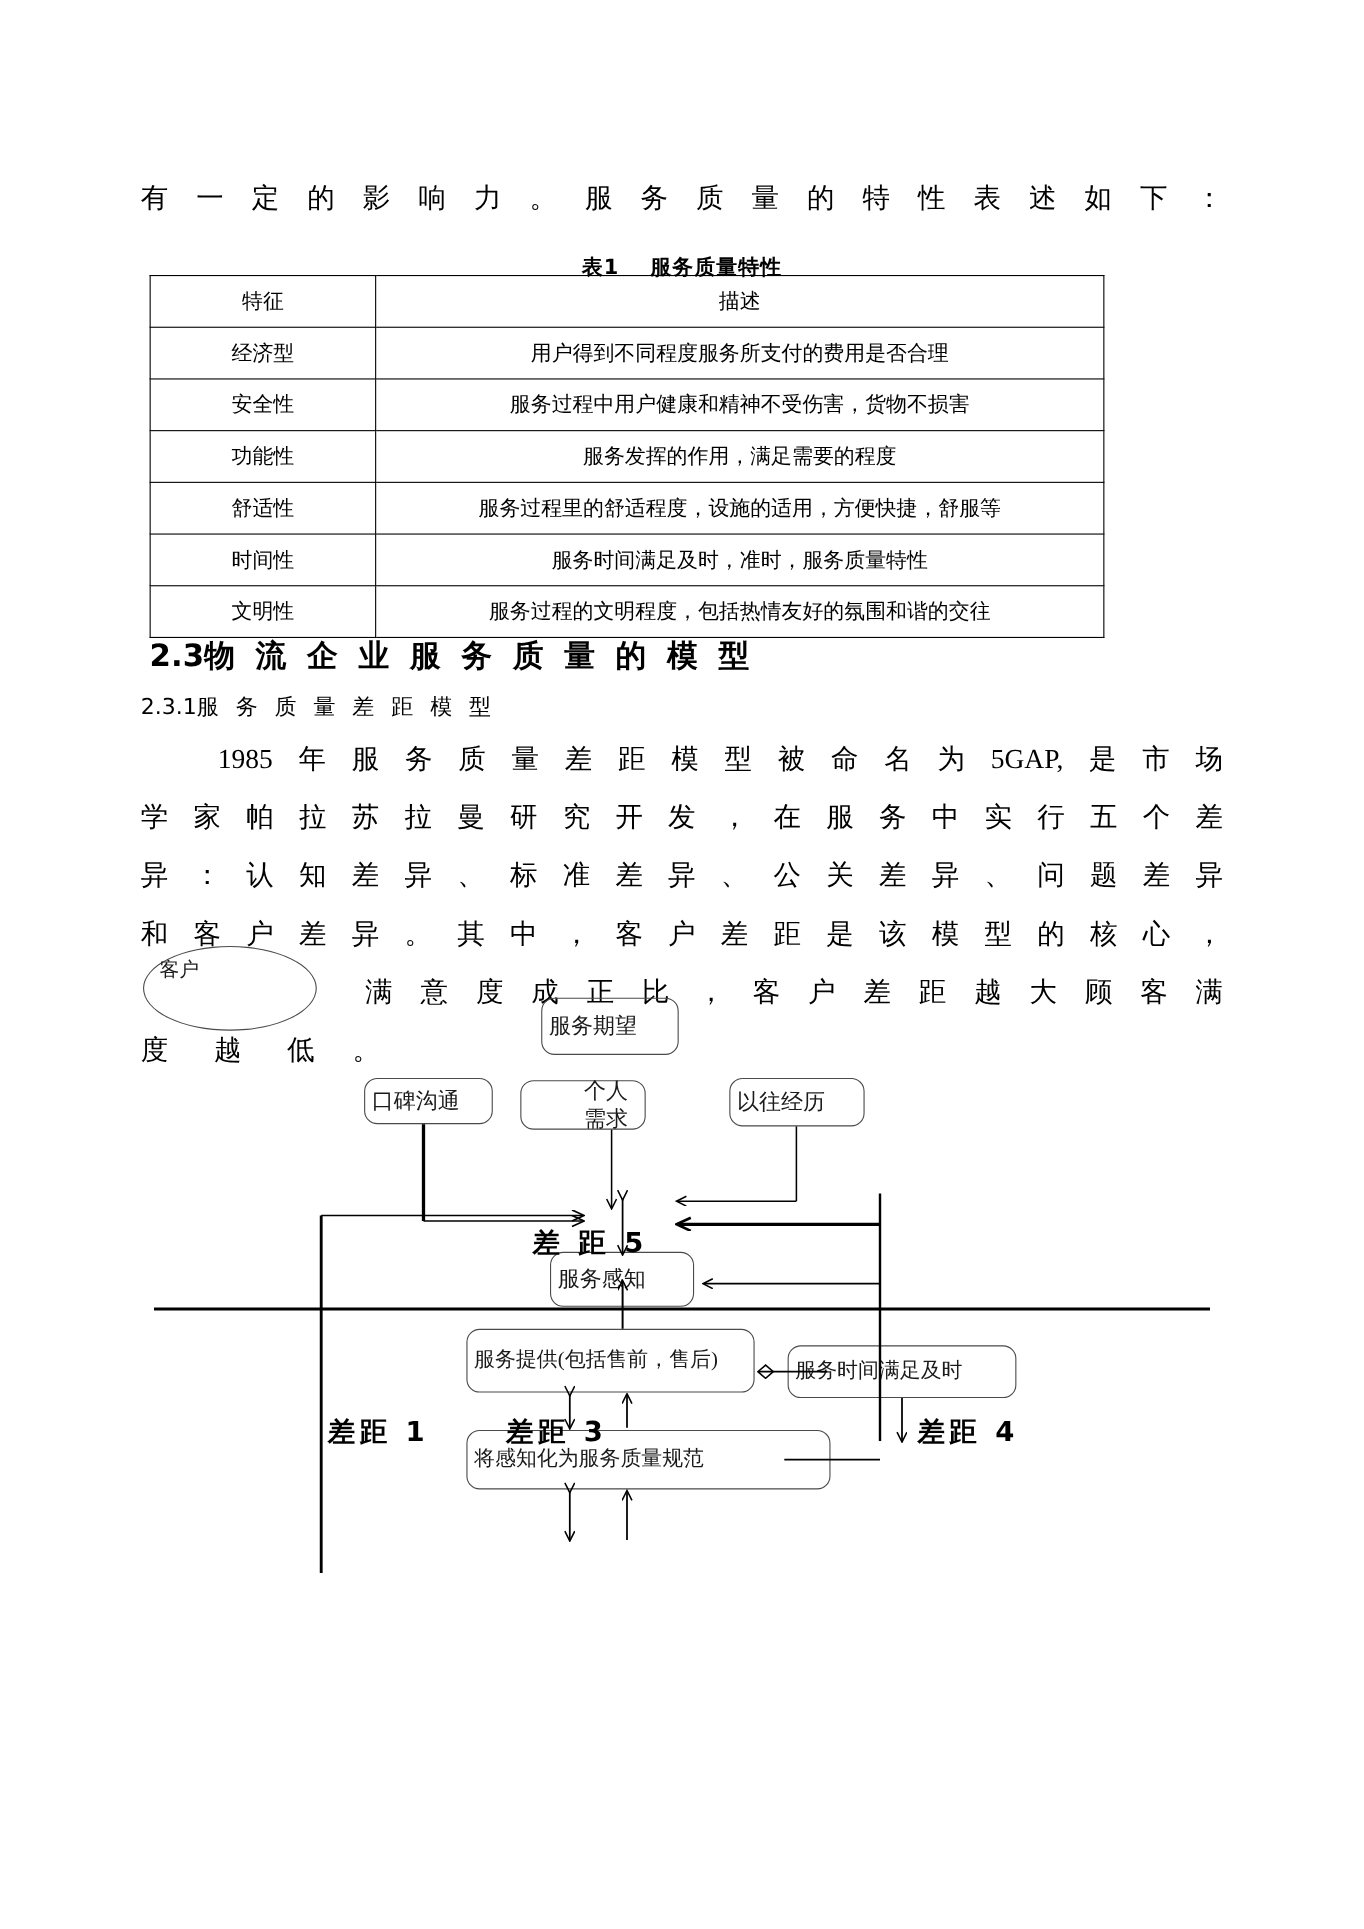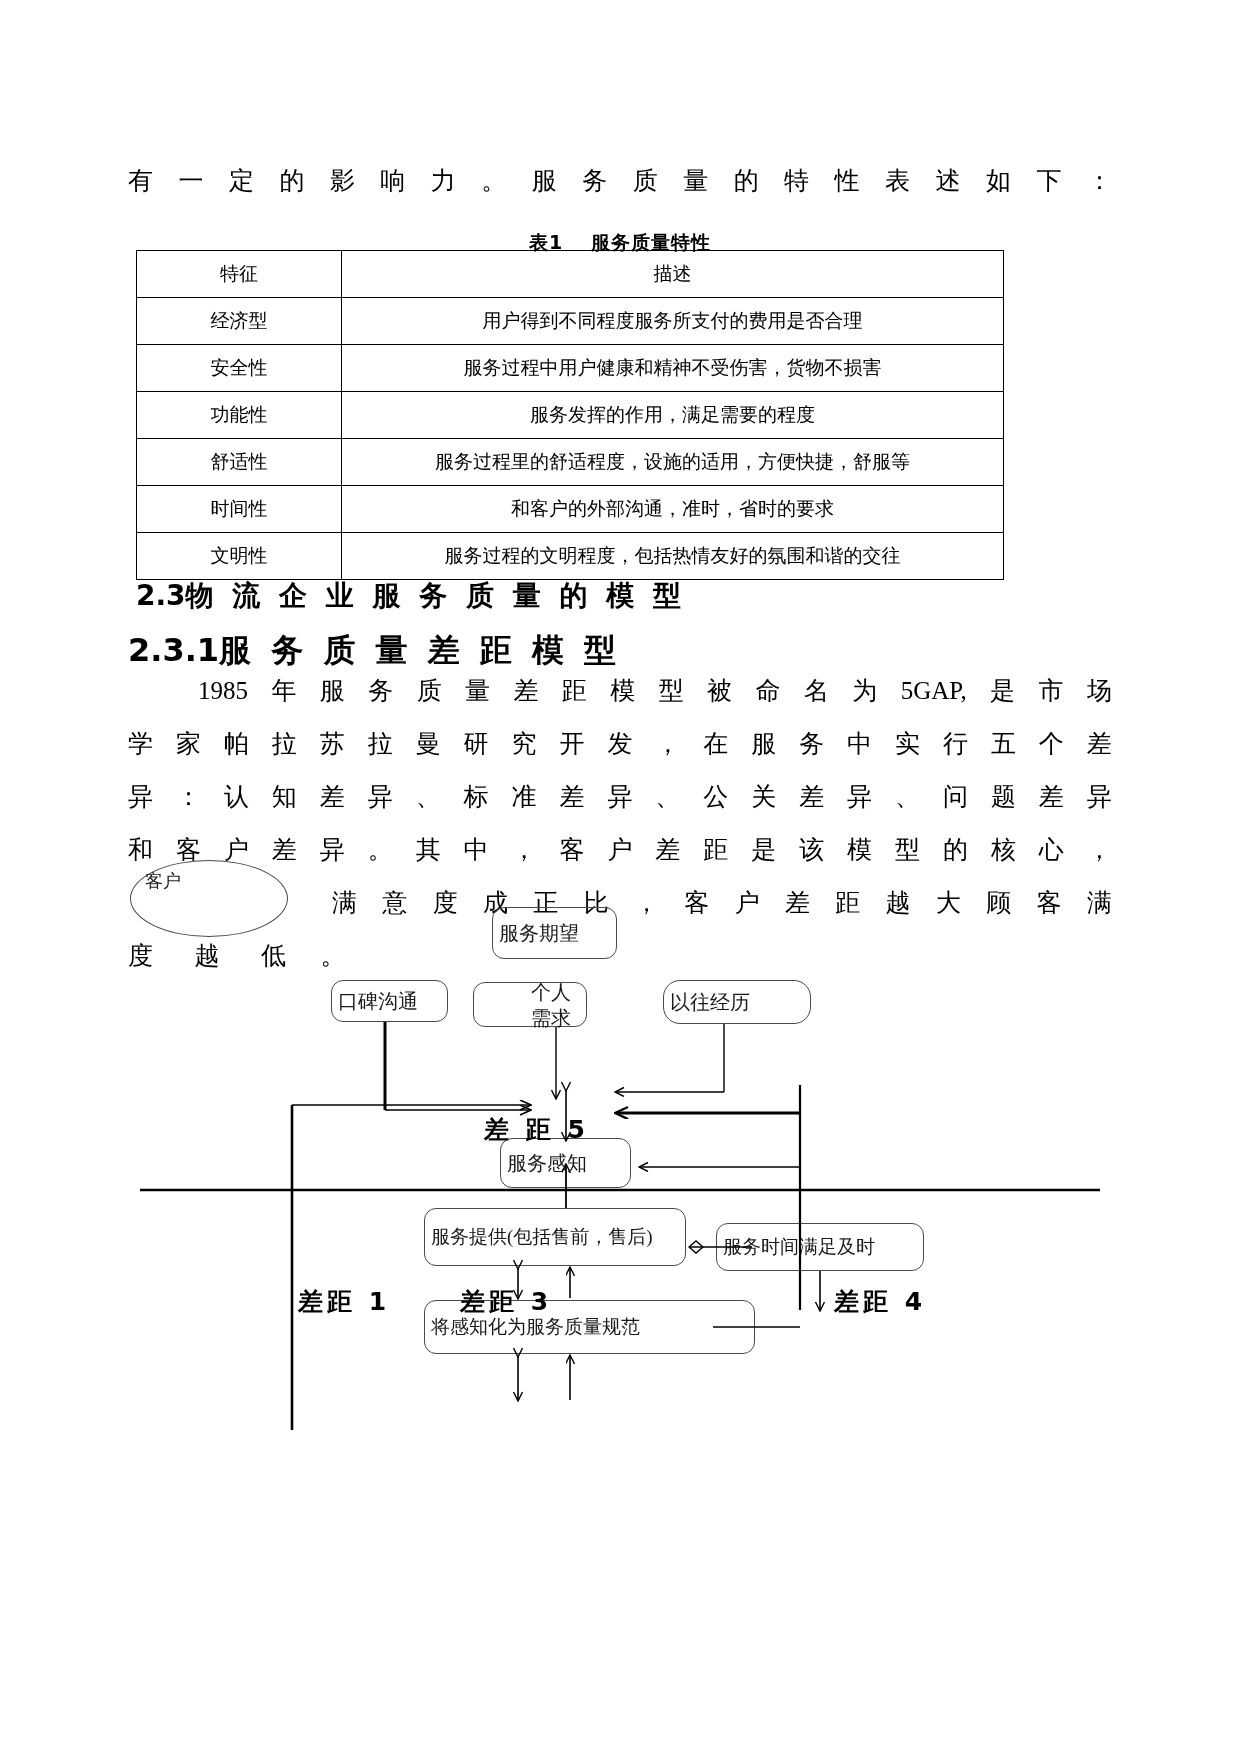--- a/index.html
+++ b/index.html
@@ -72,22 +72,22 @@
     position: absolute;
     left: 136px;
     font-size: 28px;
     font-weight: bold;
     font-family: "DejaVu Sans", "Liberation Sans", sans-serif;
     white-space: nowrap;
   }
   .h3 {
     position: absolute;
     left: 128px;
-    font-size: 32px;
-    font-weight: bold;
+    font-size: 20px;
+    font-weight: normal;
     font-family: "DejaVu Sans", "Liberation Sans", sans-serif;
     white-space: nowrap;
   }
   .sp-cn > span { display: inline-block; }
   .sp-cn > span + span { margin-left: 9px; }
 
   
   .diagram {
     position: absolute;
     left: 0;
@@ -187,21 +187,21 @@
       <tr>
         <td class="c1">功能性</td>
         <td>服务发挥的作用，满足需要的程度</td>
       </tr>
       <tr>
         <td class="c1">舒适性</td>
         <td>服务过程里的舒适程度，设施的适用，方便快捷，舒服等</td>
       </tr>
       <tr>
         <td class="c1">时间性</td>
-        <td>和客户的外部沟通，准时，省时的要求</td>
+        <td>服务时间满足及时，准时，服务质量特性</td>
       </tr>
       <tr>
         <td class="c1">文明性</td>
         <td>服务过程的文明程度，包括热情友好的氛围和谐的交往</td>
       </tr>
     </tbody>
   </table>
 
   <div class="h2 sp-cn" style="top:577px;">
     <span style="margin-left:0">2.3</span><span style="margin-left:0">物</span>
@@ -359,21 +359,21 @@
   </div>
 
   <div class="node" style="left:331px; top:980px; width:117px; height:42px;">
     <span>口碑沟通</span>
   </div>
 
   <div class="node" style="left:473px; top:982px; width:114px; height:45px;padding-left:48px;">
     <span>个人需求</span>
   </div>
 
-  <div class="node" style="left:663px; top:980px; width:148px; height:44px;border-radius:17px;">
+  <div class="node" style="left:663px; top:980px; width:123px; height:44px;">
     <span>以往经历</span>
   </div>
 
   <div class="node" style="left:500px; top:1138px; width:131px; height:50px;">
     <span>服务感知</span>
   </div>
 
   <div class="node lefttext" style="left:424px; top:1208px; width:262px; height:58px; font-size:19px;">
     <span>服务提供(包括售前，售后)</span>
   </div>

